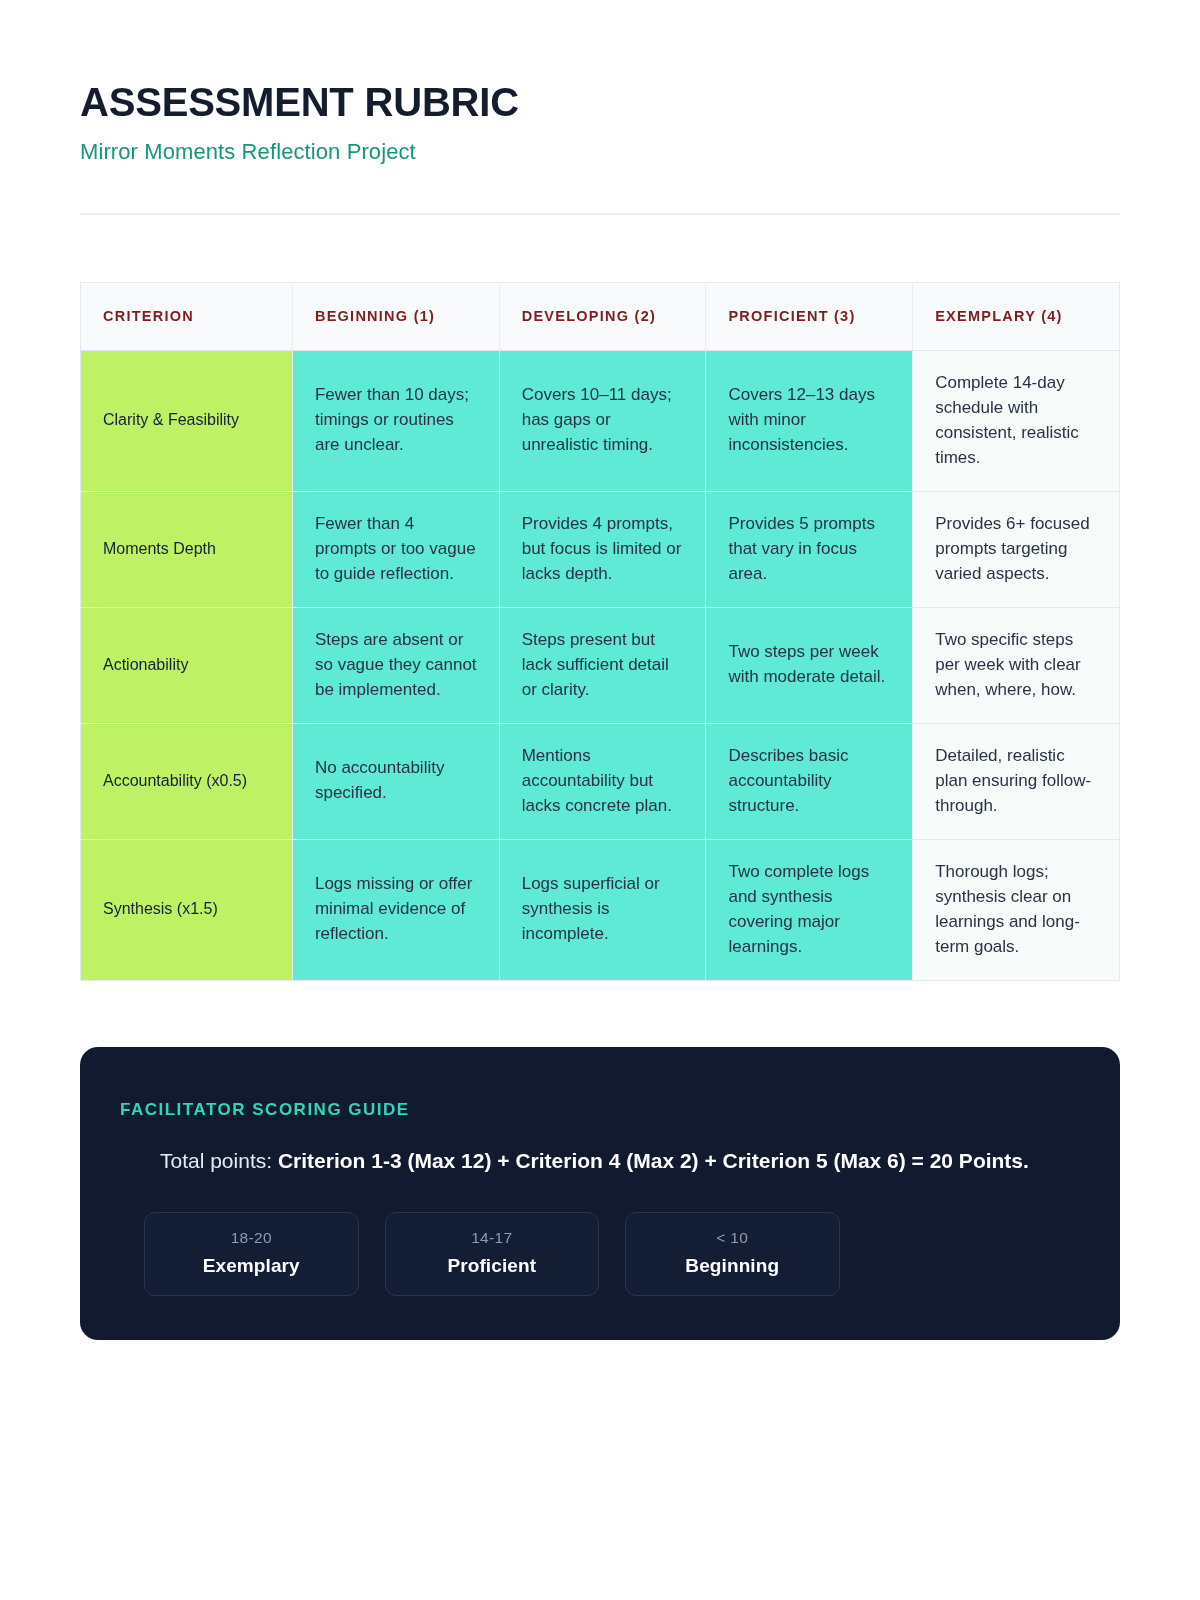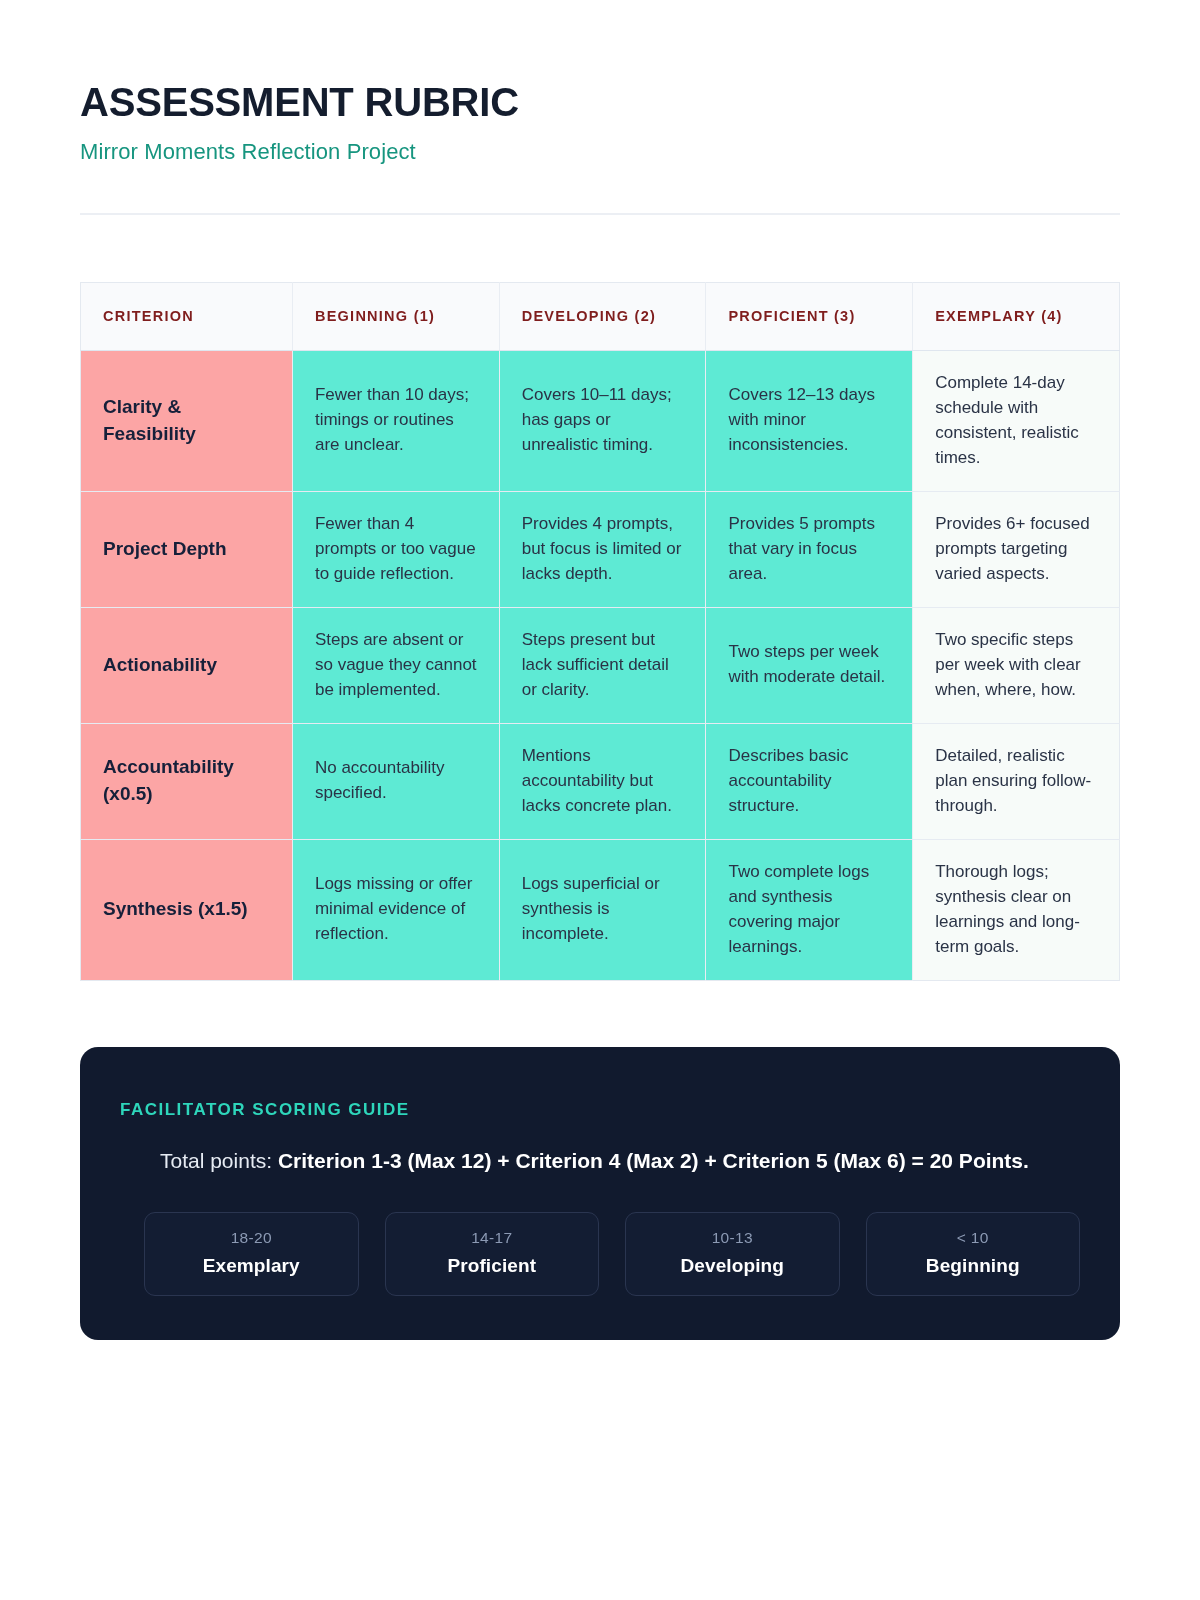--- a/index.html
+++ b/index.html
@@ -103,24 +103,24 @@
     line-height: 1.47;
     color: #2a3346;
     border-right: 1px solid #e9edf3;
     border-bottom: 1px solid #e6ebf2;
     background: #5eead4;
   }
   table.rubric tbody tr:last-child td { border-bottom: none; }
   table.rubric tbody td:last-child { border-right: none; }
 
   table.rubric tbody td.criterion-cell {
-    background: #fca5a5;
-    font-weight: 700;
+    background: #bef264;
+    font-weight: 400;
     color: #16203a;
-    font-size: 19px;
+    font-size: 16px;
     line-height: 1.42;
   }
 
   table.rubric tbody td.exemplary-cell {
     background: #f7fbf9;
   }
 
   
   .scoring-guide {
     margin-top: 66px;
@@ -218,21 +218,21 @@
       </thead>
       <tbody>
         <tr>
           <td class="criterion-cell">Clarity &amp; Feasibility</td>
           <td>Fewer than 10 days; timings or routines are unclear.</td>
           <td>Covers 10–11 days; has gaps or unrealistic timing.</td>
           <td>Covers 12–13 days with minor inconsistencies.</td>
           <td class="exemplary-cell">Complete 14-day schedule with consistent, realistic times.</td>
         </tr>
         <tr>
-          <td class="criterion-cell">Project Depth</td>
+          <td class="criterion-cell">Moments Depth</td>
           <td>Fewer than 4 prompts or too vague to guide reflection.</td>
           <td>Provides 4 prompts, but focus is limited or lacks depth.</td>
           <td>Provides 5 prompts that vary in focus area.</td>
           <td class="exemplary-cell">Provides 6+ focused prompts targeting varied aspects.</td>
         </tr>
         <tr>
           <td class="criterion-cell">Actionability</td>
           <td>Steps are absent or so vague they cannot be implemented.</td>
           <td>Steps present but lack sufficient detail or clarity.</td>
           <td>Two steps per week with moderate detail.</td>
@@ -263,23 +263,19 @@
     <div class="bands">
       <div class="band">
         <div class="band-range">18-20</div>
         <div class="band-label">Exemplary</div>
       </div>
       <div class="band">
         <div class="band-range">14-17</div>
         <div class="band-label">Proficient</div>
       </div>
       <div class="band">
-        <div class="band-range">10-13</div>
-        <div class="band-label">Developing</div>
-      </div>
-      <div class="band">
         <div class="band-range">&lt; 10</div>
         <div class="band-label">Beginning</div>
       </div>
     </div>
   </div>
 
 </div>
 
 </body></html>

